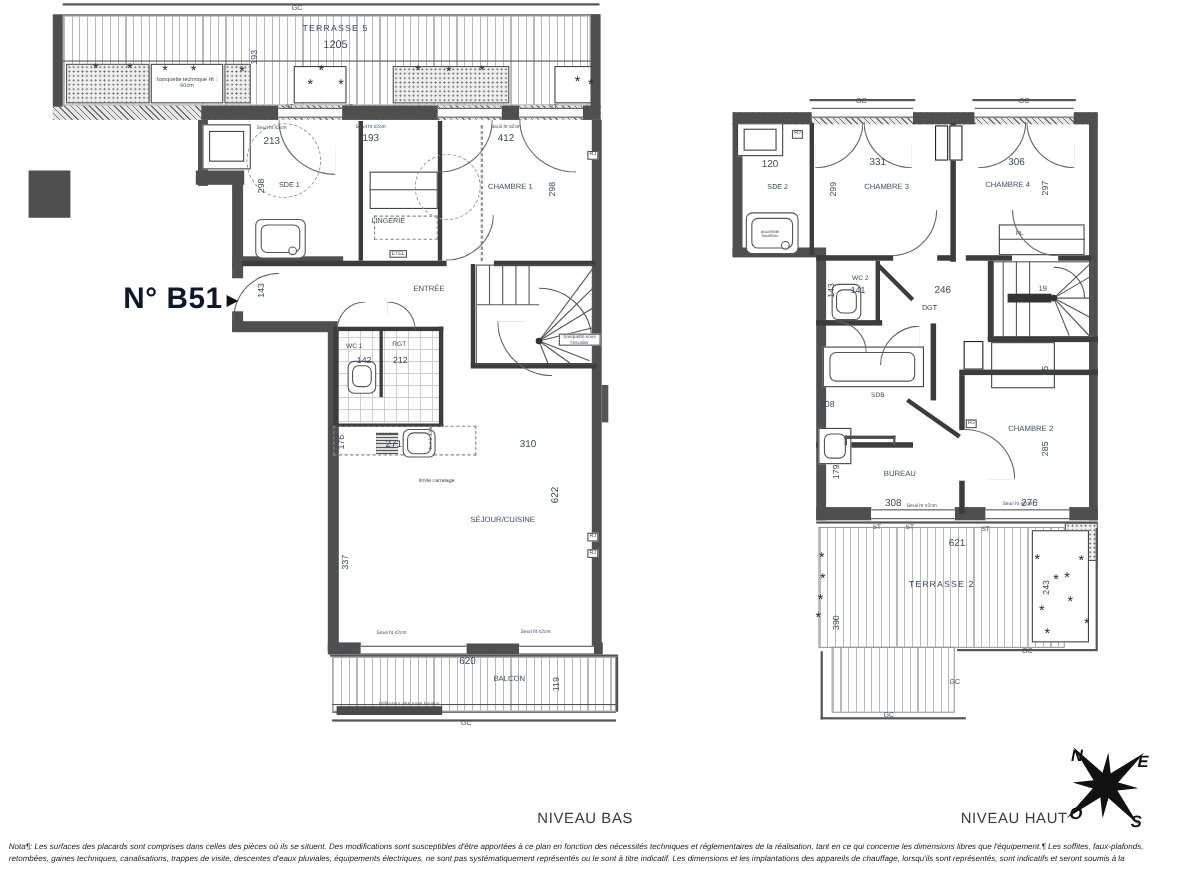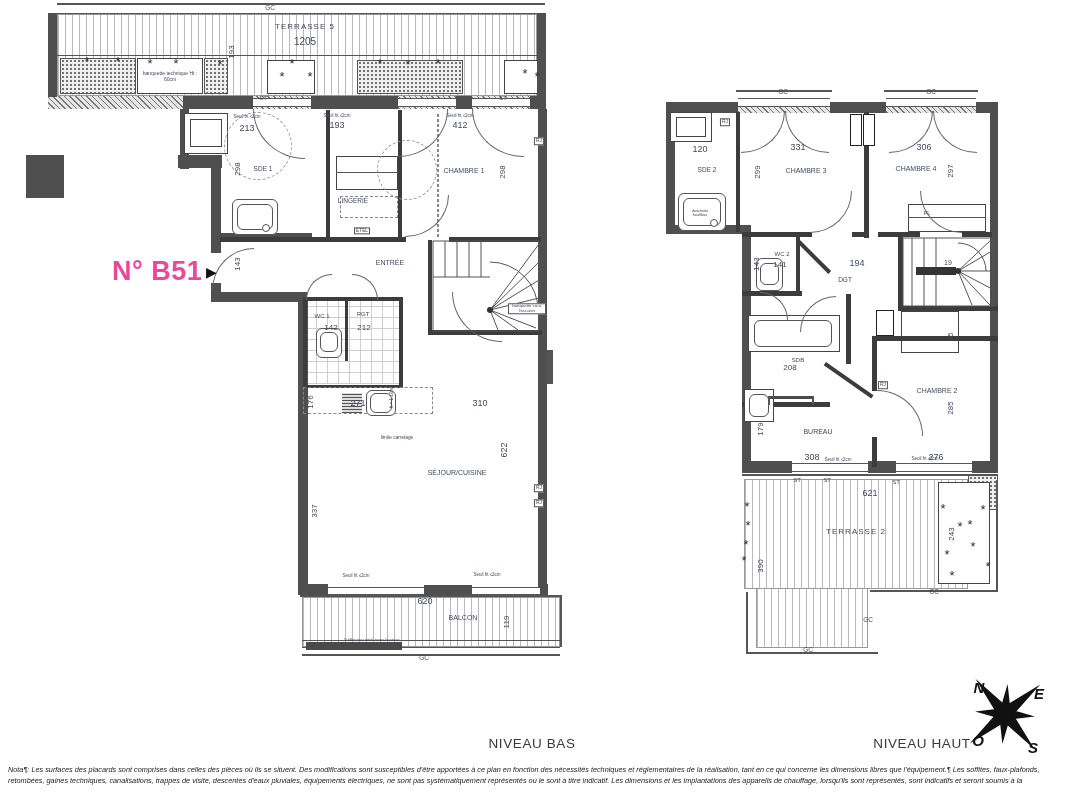--- a/index.html
+++ b/index.html
@@ -21,21 +21,21 @@
   .duct{position:absolute;border:1.5px solid #222;box-sizing:border-box;background:#fff}
   .dot{position:absolute;border:1px dashed #999;border-radius:50%}
   .circ{position:absolute;border:1px solid #555;border-radius:50%;background:#fff}
   .diag{position:absolute;background:#3c3c3c;transform-origin:0 0}
   .arc{position:absolute;box-sizing:border-box}
   .lbl{position:absolute;transform:translate(-50%,-50%);white-space:nowrap;color:#3f4a5e;line-height:1.1;text-align:center}
   .lbl.bx{background:#fff;border:1px solid #555;padding:0 1px}
   .plant{position:absolute;transform:translate(-50%,-50%);color:#2e2e2e;font-size:13px;line-height:10px}
   .note{position:absolute;left:8px;width:1070px;font-size:7.3px;font-style:italic;color:#222;white-space:nowrap}
   .caption{position:absolute;transform:translate(-50%,0);font-size:13.5px;letter-spacing:.6px;color:#3a3a3a}
-  #title{position:absolute;left:112px;top:256px;font-size:27px;font-weight:bold;color:#ec4899;letter-spacing:.5px}
+  #title{position:absolute;left:112px;top:256px;font-size:27px;font-weight:bold;color:#0f172a;letter-spacing:.5px}
   #title-arrow{position:absolute;left:206px;top:264px;font-size:14px;color:#111}
   .cl{position:absolute;transform:translate(-50%,-50%);font-size:15px;font-weight:bold;font-style:italic;color:#111}
   svg{position:absolute}
 </style>
 </head>
 <body>
 
 <div id="page">
 
   <div id="struct">
@@ -310,26 +310,26 @@
       <div class="lbl" style="left: 707px; top: 170px; font-size: 6.5px;">SDE 2</div>
       <div class="lbl" style="left: 806px; top: 171px; font-size: 7px;">CHAMBRE 3</div>
       <div class="lbl" style="left: 758px; top: 172px; font-size: 8px; transform: translate(-50%, -50%) rotate(-90deg);">299</div>
       <div class="lbl" style="left: 916px; top: 169px; font-size: 7px;">CHAMBRE 4</div>
       <div class="lbl" style="left: 951px; top: 171px; font-size: 8px; transform: translate(-50%, -50%) rotate(-90deg);">297</div>
       <div class="lbl" style="left: 927px; top: 213px; font-size: 5.5px;">PL</div>
       <div class="lbl" style="left: 700px; top: 213px; font-size: 3.8px; max-width: 26px; white-space: normal;">douchette haut/bas</div>
       <div class="lbl" style="left: 782px; top: 254px; font-size: 6px;">WC 2</div>
       <div class="lbl" style="left: 780px; top: 265px; font-size: 8px;">141</div>
       <div class="lbl" style="left: 757px; top: 264px; font-size: 8px; transform: translate(-50%, -50%) rotate(-90deg);">143</div>
-      <div class="lbl" style="left: 857px; top: 264px; font-size: 9px;">194</div>
+      <div class="lbl" style="left: 857px; top: 264px; font-size: 9px;">246</div>
       <div class="lbl" style="left: 845px; top: 280px; font-size: 6.5px;">DGT</div>
       <div class="lbl" style="left: 948px; top: 263px; font-size: 7px;">19</div>
       <div class="lbl" style="left: 951px; top: 337px; font-size: 8px; transform: translate(-50%, -50%) rotate(-90deg);">65</div>
       <div class="lbl" style="left: 798px; top: 360px; font-size: 6px;">SDB</div>
-      <div class="lbl" style="left: 790px; top: 368px; font-size: 8px;">208</div>
+      <div class="lbl" style="left: 752px; top: 368px; font-size: 8px;">208</div>
       <div class="lbl bx" style="left: 883px; top: 385px; font-size: 5px;">RJ</div>
       <div class="lbl" style="left: 818px; top: 432px; font-size: 7px;">BUREAU</div>
       <div class="lbl" style="left: 761px; top: 429px; font-size: 8px; transform: translate(-50%, -50%) rotate(-90deg);">179</div>
       <div class="lbl" style="left: 812px; top: 458px; font-size: 9px;">308</div>
       <div class="lbl" style="left: 937px; top: 391px; font-size: 7px;">CHAMBRE 2</div>
       <div class="lbl" style="left: 951px; top: 408px; font-size: 8px; transform: translate(-50%, -50%) rotate(-90deg);">285</div>
       <div class="lbl" style="left: 936px; top: 458px; font-size: 9px; text-align: right;">276</div>
       <div class="lbl" style="left: 838px; top: 460px; font-size: 4.5px;">Seuil ht ≤2cm</div>
       <div class="lbl" style="left: 925px; top: 459px; font-size: 4.5px;">Seuil ht ≤2cm</div>
       <div class="lbl" style="left: 797px; top: 480px; font-size: 6px;">ST</div>

